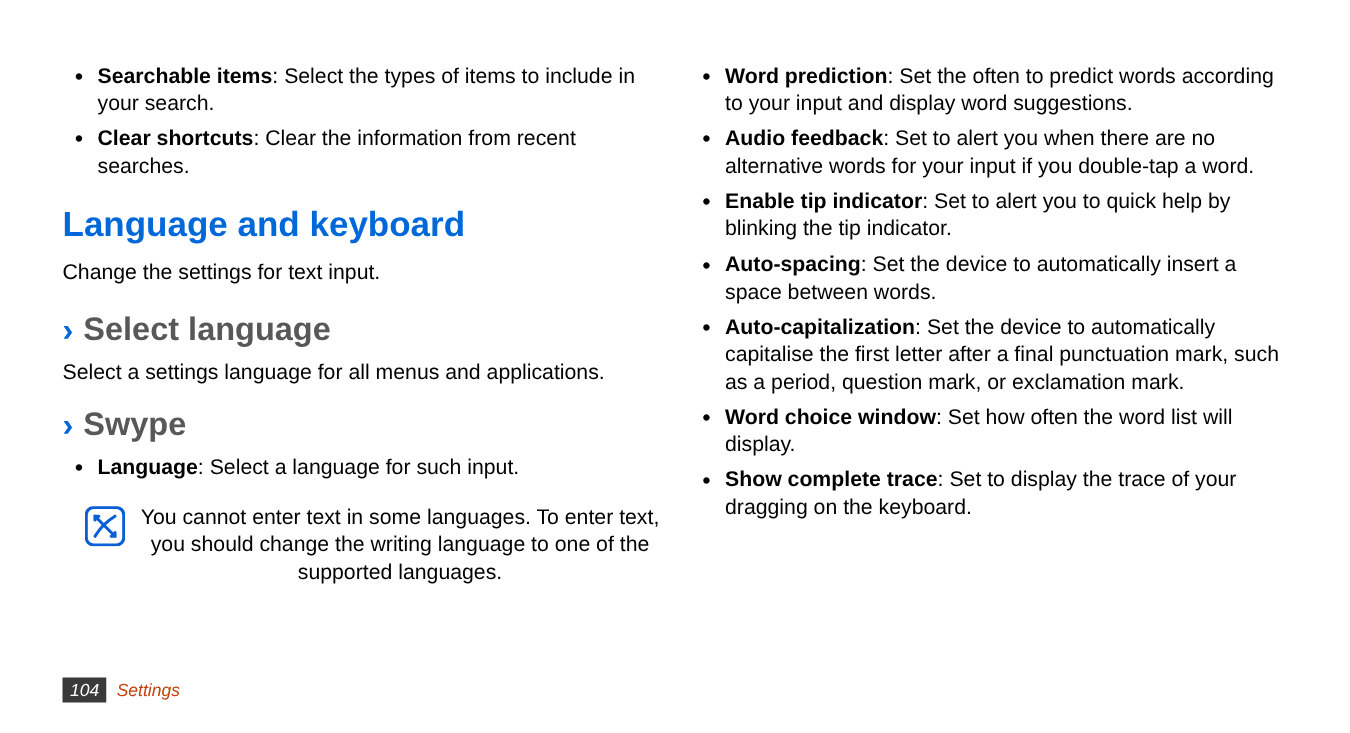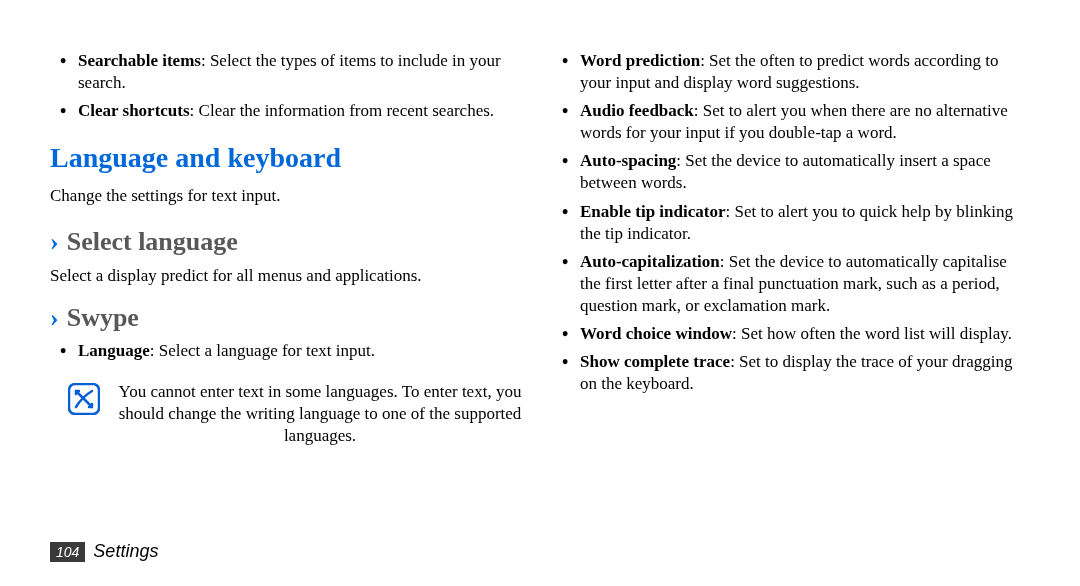--- a/index.html
+++ b/index.html
@@ -12,21 +12,20 @@
       width: 1080px;
       height: 586px;
       background: #ffffff;
       padding: 50px 50px 20px 50px;
       position: relative;
     }
     .columns {
       display: flex;
       gap: 24px;
       height: 480px;
-      font-family: Liberation Serif, serif;
     }
     .col {
       flex: 1;
       color: #000;
       font-size: 17px;
       line-height: 1.3;
     }
     .bullet-list {
       list-style: none;
       padding: 0;
@@ -110,22 +109,22 @@
     }
     .footer-page {
       background: #3a3a3a;
       color: #fff;
       font-style: italic;
       font-size: 14px;
       padding: 2px 6px;
     }
     .footer-label {
       font-style: italic;
-      color: #000000;
-      font-size: 18px;
+      color: #c2410c;
+      font-size: 14px;
     }
   </style>
 </head>
 <body>
 
 <div class="columns">
   <div class="col">
     <ul class="bullet-list">
       <li>
         <span class="bold">Searchable items</span><span>: Select the types of items to include in your search.</span>
@@ -135,29 +134,29 @@
       </li>
     </ul>
 
     <div class="section-heading">Language and keyboard</div>
     <div class="intro-text">Change the settings for text input.</div>
 
     <div class="sub-heading">
       <span class="chevron">›</span>
       <span class="sub-heading-text">Select language</span>
     </div>
-    <div class="sub-desc">Select a display predict for all menus and applications.</div>
+    <div class="sub-desc">Select a settings language for all menus and applications.</div>
 
     <div class="sub-heading">
       <span class="chevron">›</span>
       <span class="sub-heading-text">Swype</span>
     </div>
     <ul class="bullet-list">
       <li>
-        <span class="bold">Language</span><span>: Select a language for text input.</span>
+        <span class="bold">Language</span><span>: Select a language for such input.</span>
       </li>
     </ul>
     <div class="note-row">
       <span class="note-icon">
         <svg viewBox="0 0 32 32" width="32" height="32">
           <rect x="1" y="1" width="30" height="30" rx="6" ry="6" fill="#ffffff" stroke="#0a5fd6" stroke-width="2.5"></rect>
           <path d="M 8 8 L 24 24 M 8 11 L 8 8 L 11 8 M 24 21 L 24 24 L 21 24" stroke="#0a5fd6" stroke-width="2.5" fill="none" stroke-linecap="round"></path>
           <path d="M 8 24 Q 14 14 24 8" stroke="#0a5fd6" stroke-width="2.5" fill="none" stroke-linecap="round"></path>
         </svg>
       </span>
@@ -167,24 +166,24 @@
 
   <div class="col">
     <ul class="bullet-list">
       <li>
         <span class="bold">Word prediction</span><span>: Set the often to predict words according to your input and display word suggestions.</span>
       </li>
       <li>
         <span class="bold">Audio feedback</span><span>: Set to alert you when there are no alternative words for your input if you double-tap a word.</span>
       </li>
       <li>
-        <span class="bold">Auto-spacing</span><span>: Set the device to automatically insert a space between words.</span>
+        <span class="bold">Enable tip indicator</span><span>: Set to alert you to quick help by blinking the tip indicator.</span>
       </li>
       <li>
-        <span class="bold">Enable tip indicator</span><span>: Set to alert you to quick help by blinking the tip indicator.</span>
+        <span class="bold">Auto-spacing</span><span>: Set the device to automatically insert a space between words.</span>
       </li>
       <li>
         <span class="bold">Auto-capitalization</span><span>: Set the device to automatically capitalise the first letter after a final punctuation mark, such as a period, question mark, or exclamation mark.</span>
       </li>
       <li>
         <span class="bold">Word choice window</span><span>: Set how often the word list will display.</span>
       </li>
       <li>
         <span class="bold">Show complete trace</span><span>: Set to display the trace of your dragging on the keyboard.</span>
       </li>

